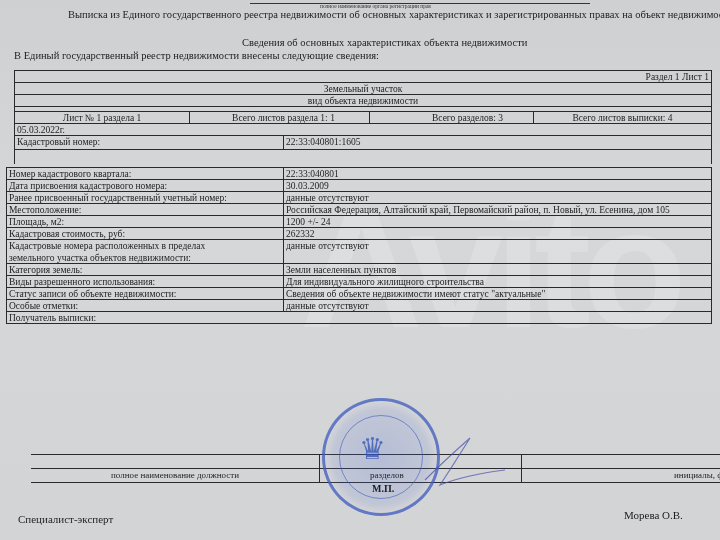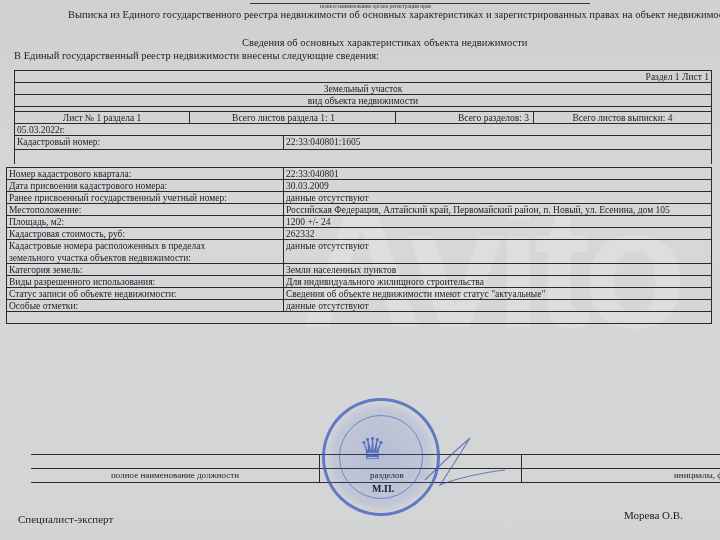--- a/index.html
+++ b/index.html
@@ -47,21 +47,21 @@
   </div>
   <div class="row" style="top:12px; height:12px;">
     <div class="cell center" style="left:0; right:0;">Земельный участок</div>
   </div>
   <div class="row" style="top:24px; height:12px;">
     <div class="cell center" style="left:0; right:0;">вид объекта недвижимости</div>
   </div>
   <div class="row" style="top:40px; height:13px; border-top:1px solid #2a2a2e;">
     <div class="cell center" style="left:0; width:174px;">Лист № 1 раздела 1</div>
     <div class="cell center vline" style="left:174px; width:188px;">Всего листов раздела 1: 1</div>
-    <div class="cell center vline" style="left:380px; width:156px;padding-left:40px;">Всего разделов: 3</div>
+    <div class="cell center vline" style="left:354px; width:156px;padding-left:40px;">Всего разделов: 3</div>
     <div class="cell center vline" style="left:518px; right:0;">Всего листов выписки: 4</div>
   </div>
   <div class="row" style="top:53px; height:12px;">
     <div class="cell" style="left:0; right:0;">05.03.2022г.</div>
   </div>
   <div class="row" style="top:65px; height:14px;">
     <div class="cell" style="left:0; width:268px;">Кадастровый номер:</div>
     <div class="cell vline" style="left:268px; right:0;">22:33:040801:1605</div>
   </div>
 </div>
@@ -105,20 +105,21 @@
   </div>
   <div class="row" style="top:120px; height:12px;">
     <div class="cell" style="left:0; width:276px;">Статус записи об объекте недвижимости:</div>
     <div class="cell vline" style="left:276px; right:0;">Сведения об объекте недвижимости имеют статус "актуальные"</div>
   </div>
   <div class="row" style="top:132px; height:12px;">
     <div class="cell" style="left:0; width:276px;">Особые отметки:</div>
     <div class="cell vline" style="left:276px; right:0;">данные отсутствуют</div>
   </div>
   <div class="row" style="top:144px; height:12px; border-bottom:none;">
+    <div class="cell" style="left:0; width:276px;">Получатель выписки:</div>
   </div>
 </div>
 
 <div style="position:absolute; left:0; top:454px; width:720px; height:30px;margin-left:31px;">
   <div style="position:absolute; left:0; right:0; top:0; border-top:1px solid #2a2a2e;"></div>
   <div style="position:absolute; left:0; right:0; top:14px; border-top:1px solid #2a2a2e;"></div>
   <div style="position:absolute; left:0; right:0; top:28px; border-top:1px solid #2a2a2e;"></div>
   <div style="position:absolute; left:288px; top:0; height:28px; border-left:1px solid #2a2a2e;"></div>
   <div style="position:absolute; left:490px; top:0; height:28px; border-left:1px solid #2a2a2e;"></div>
   <div class="abs" style="left:0; width:288px; top:16px; text-align:center; font-size:9px;">полное наименование должности</div>

